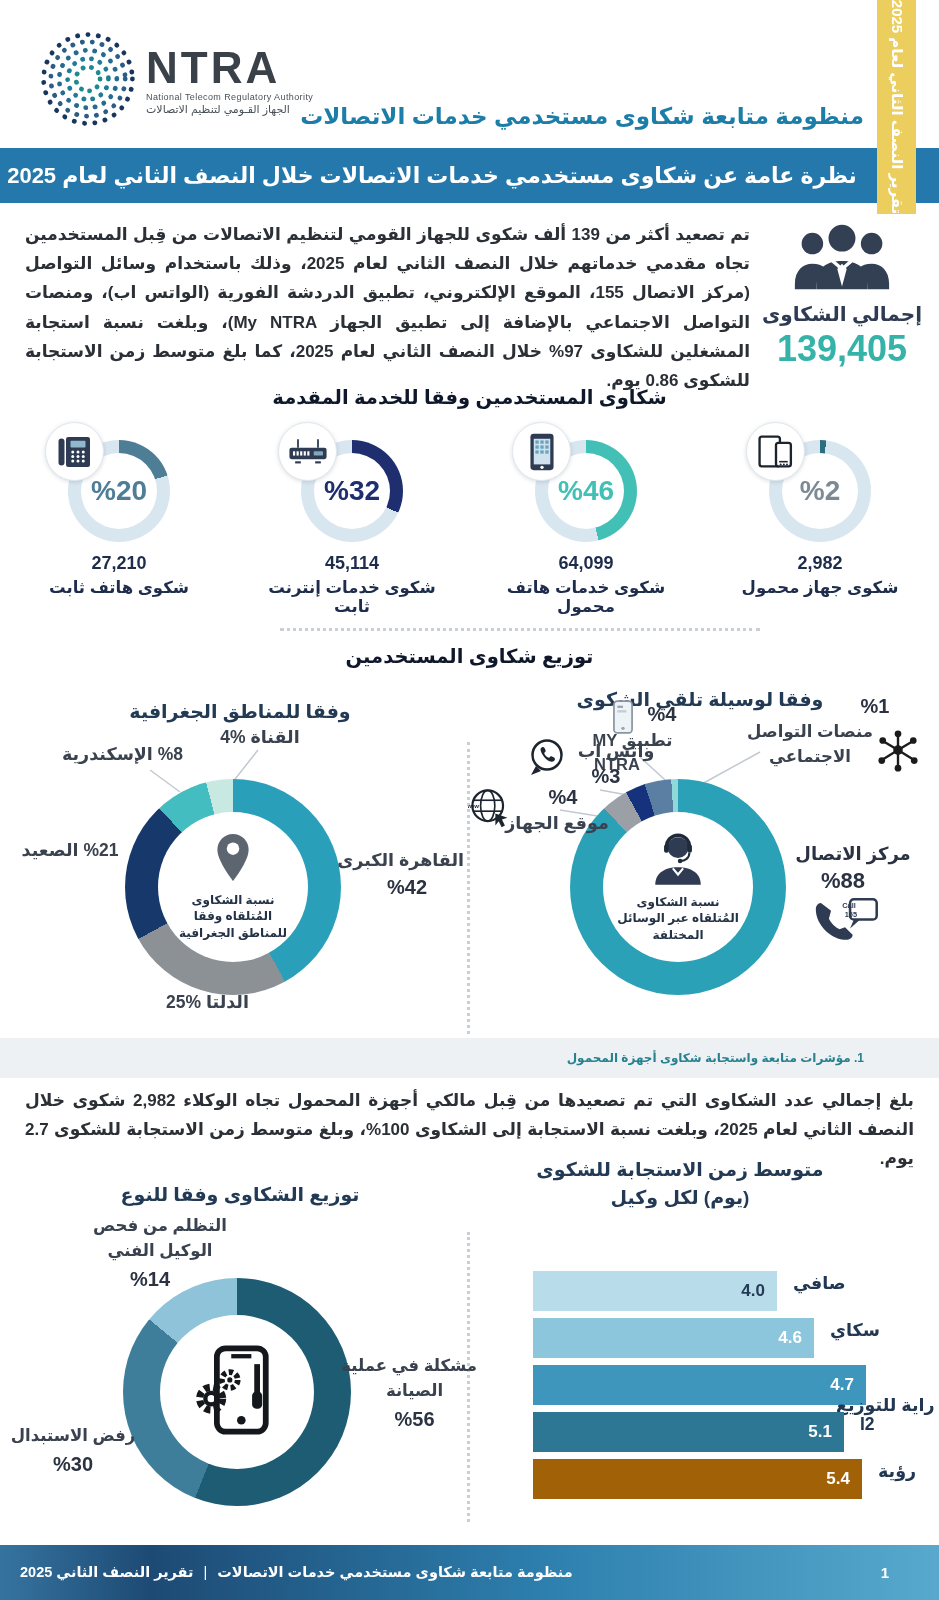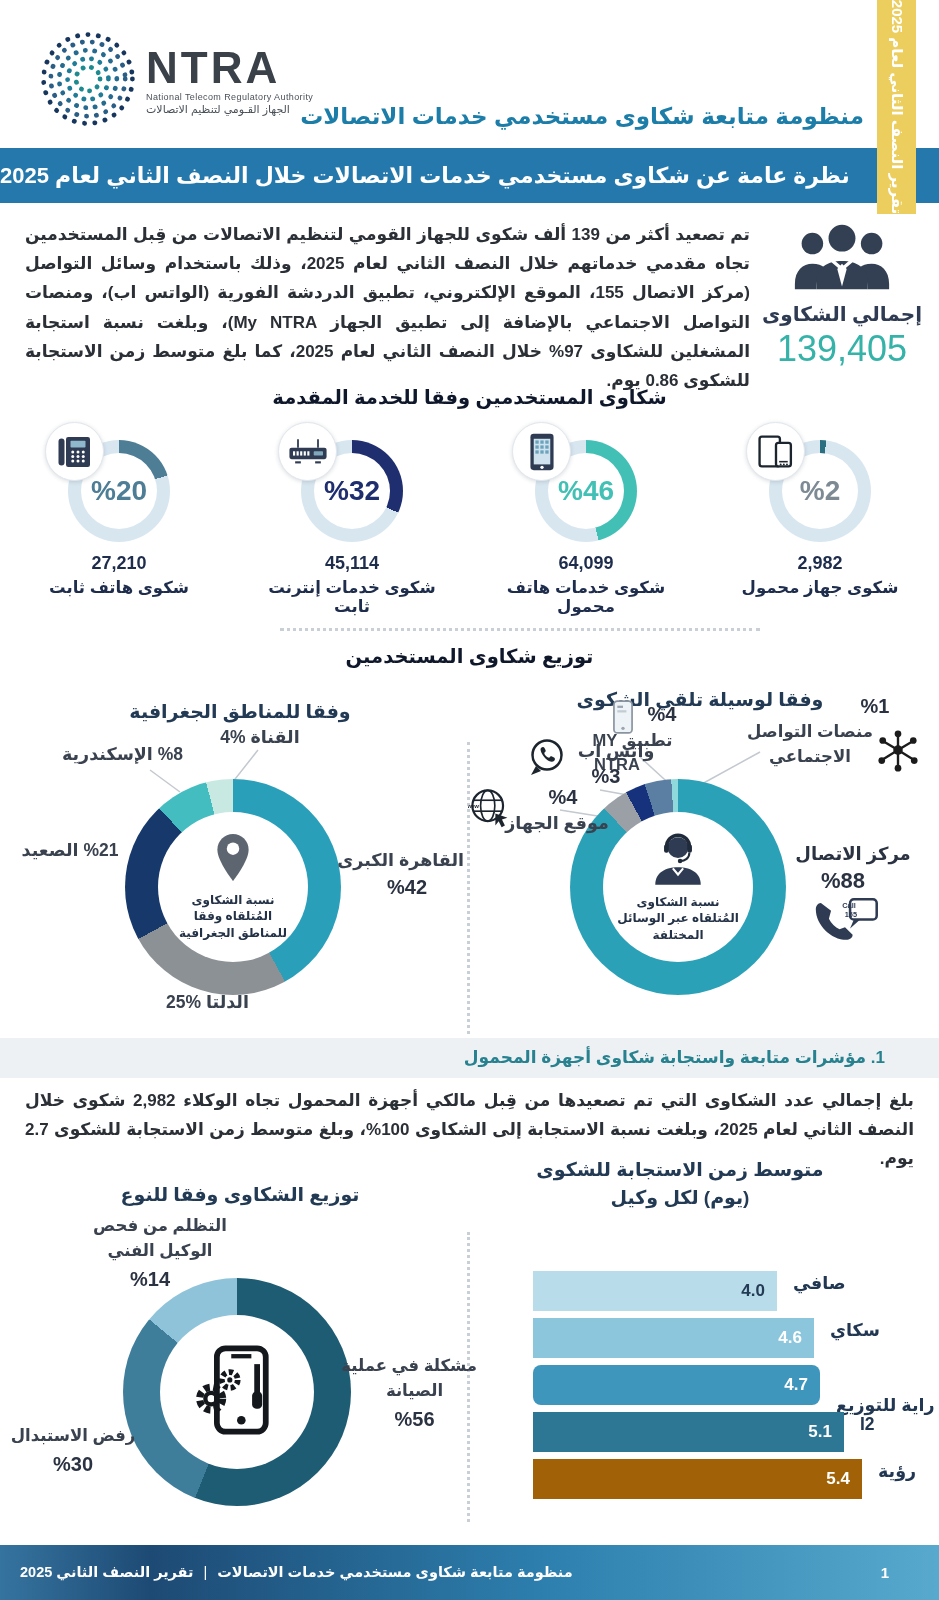--- a/index.html
+++ b/index.html
@@ -10,27 +10,27 @@
   
   .logo-block{left:40px;top:28px;width:290px;height:105px;direction:ltr;display:flex;align-items:center;gap:10px;}
   .logo-text .acr{font-size:44px;font-weight:bold;color:#3a4149;letter-spacing:3px;line-height:1;}
   .logo-text .en{font-size:9px;color:#4a5158;letter-spacing:.4px;margin-top:2px;}
   .logo-text .arx{font-size:11px;color:#4a5158;margin-top:1px;}
   .ribbon{left:877px;top:0;width:39px;height:214px;background:#ecce5e;z-index:5;}
   .ribbon span{position:absolute;left:50%;top:50%;transform:translate(-50%,-50%) rotate(90deg);
                white-space:nowrap;color:#fff;font-weight:bold;font-size:15px;direction:rtl;}
   .main-title{right:75px;left:60px;top:103px;text-align:right;font-size:23px;font-weight:bold;color:#1b7da8;}
   .blue-bar{left:0;top:148px;width:939px;height:55px;background:#2478ab;}
-  .blue-bar div{line-height:55px;padding-right:75px;color:#fff;font-size:22px;font-weight:bold;text-align:left;}
+  .blue-bar div{line-height:55px;padding-right:75px;color:#fff;font-size:22px;font-weight:bold;text-align:center;}
   
   .intro-par{right:189px;left:25px;top:220px;font-size:17px;line-height:1.72;color:#2b2f36;
              text-align:justify;font-weight:bold;}
   .total-box{left:757px;top:222px;width:170px;text-align:center;}
   .total-label{font-size:20px;font-weight:bold;color:#2e3b52;margin-top:6px;}
-  .total-value{font-size:36px;font-weight:normal;margin-top:2px;}
+  .total-value{font-size:36px;font-weight:bold;margin-top:2px;}
   
   .sec-title{left:0;width:939px;text-align:center;font-size:19.5px;font-weight:bold;color:#0f172a;}
   .dotline-h{left:280px;top:628px;width:480px;border-top:3px dotted #c9cfd6;height:0;}
   .dotline-v{border-left:3px dotted #c9cfd6;width:0;}
   
   .donut{position:absolute;border-radius:50%;}
   .hole{position:absolute;background:#fff;border-radius:50%;display:flex;flex-direction:column;
         align-items:center;justify-content:center;text-align:center;}
   .svc-cell .hole{inset:13px;}
   .svc-pct{font-size:28px;font-weight:bold;}
@@ -39,21 +39,21 @@
                 display:flex;align-items:center;justify-content:center;z-index:2;}
   .svc-val{position:absolute;width:200px;text-align:center;font-size:18px;font-weight:bold;color:#1f2d4d;}
   .svc-lab{position:absolute;width:200px;text-align:center;font-size:16.5px;font-weight:bold;color:#1f2d4d;}
   .big-hole{inset:33px;}
   .hole-text{font-size:12px;font-weight:bold;color:#243247;line-height:1.35;width:130px;margin-top:5px;}
   .leg-pct{position:absolute;font-size:20px;font-weight:bold;color:#2b3342;text-align:center;}
   .leg-lab{position:absolute;font-size:16.5px;font-weight:bold;color:#39424e;text-align:center;white-space:nowrap;}
   .leader{position:absolute;pointer-events:none;}
   
   .band{left:0;top:1038px;width:939px;height:40px;background:#eef1f3;}
-  .band div{line-height:40px;padding-right:54px;font-size:17px;font-weight:bold;color:#27818f;text-align:right;}
+  .band div{line-height:40px;padding-right:75px;font-size:12px;font-weight:bold;color:#27818f;text-align:right;}
   .par2{left:25px;right:25px;top:1086px;font-size:17px;line-height:1.72;color:#2b2f36;text-align:justify;font-weight:bold;}
   
   .bar-row{position:absolute;left:533px;width:406px;height:40px;direction:ltr;}
   .bar-fill{position:absolute;left:0;top:8px;height:100%;}
   .bar-value{position:absolute;right:12px;top:50%;transform:translateY(-50%);font-size:17px;font-weight:bold;}
   .bar-name{position:absolute;top:50%;transform:translateY(-50%);font-size:17.5px;font-weight:bold;
             color:#223752;white-space:nowrap;direction:rtl;}
   
   .footer{left:0;top:1545px;width:939px;height:55px;
           background:linear-gradient(90deg,#35749f 0%,#1d4a74 16%,#2d7fae 58%,#58a9cd 100%);}
@@ -393,21 +393,21 @@
       </div>
     <span class="bar-name" style="left: 260px;">صافي</span>
   </div>
   <div class="bar-row" style="top:1310px">
     <div class="bar-fill" style="width: 281px; background: rgb(140, 198, 221);">
         <span class="bar-value" style="color: rgb(255, 255, 255);">4.6</span>
       </div>
     <span class="bar-name" style="left: 297px;">سكاي</span>
   </div>
   <div class="bar-row" style="top:1357px">
-    <div class="bar-fill" style="width: 287px; background: rgb(62, 150, 189); border-radius: 8px;">
+    <div class="bar-fill" style="width: 333px; background: rgb(62, 150, 189);">
         <span class="bar-value" style="color: rgb(255, 255, 255);">4.7</span>
       </div>
     <span class="bar-name" style="left: 303px; margin-top: 28px;">راية للتوزيع</span>
   </div>
   <div class="bar-row" style="top:1404px">
     <div class="bar-fill" style="width: 311px; background: rgb(45, 119, 149);">
         <span class="bar-value" style="color: rgb(255, 255, 255);">5.1</span>
       </div>
     <span class="bar-name" style="left: 327px;">I2</span>
   </div>

